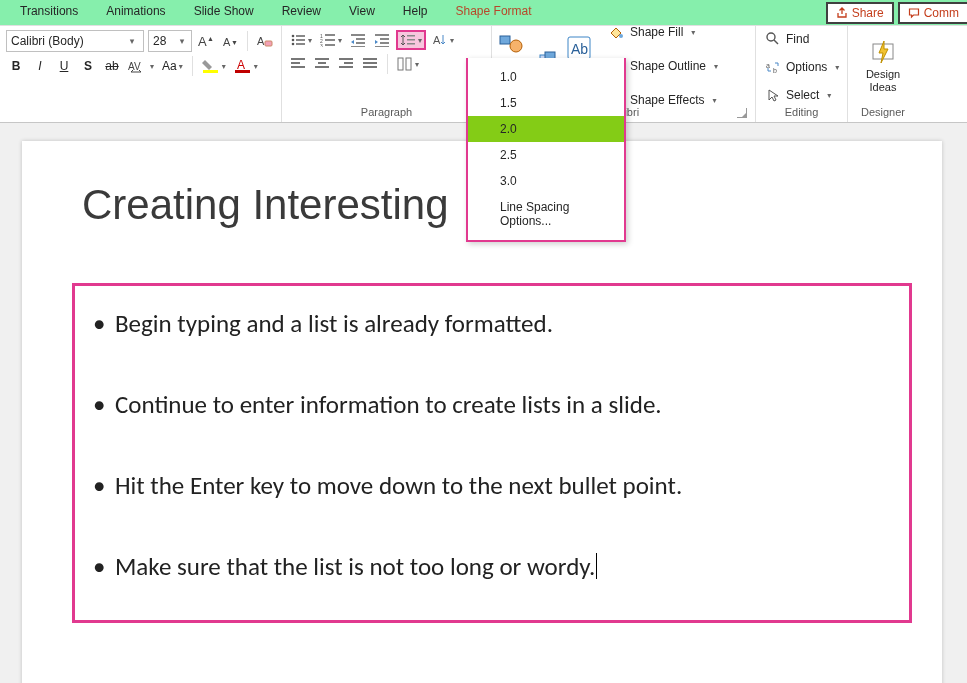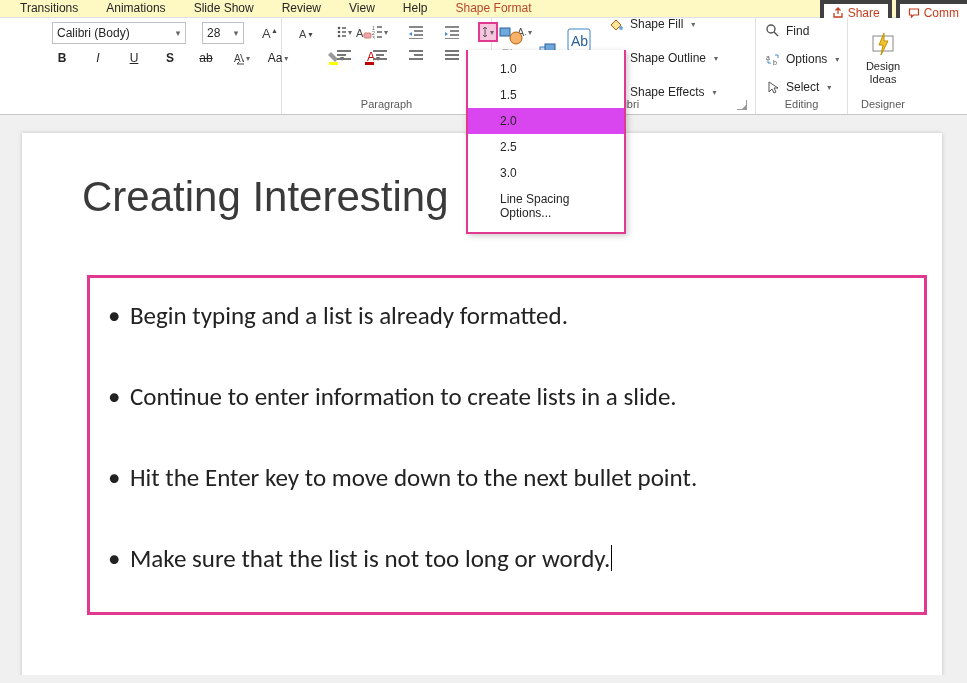--- a/index.html
+++ b/index.html
@@ -23,42 +23,42 @@
     margin: 0; padding: 0;
     width: 967px; height: 683px;
     font-family: "Segoe UI", Arial, sans-serif;
     font-size: 12px;
     color: var(--text-normal);
     background: var(--doc-bg);
     overflow: hidden;
   }
   
   .tabbar {
-    height: 18px;
-    background: #fef9c3;
+    height: 26px;
+    background: #86efac;
     display: flex;
-    align-items: center;
+    align-items: flex-start;
     padding-left: 18px;
     gap: 24px;
     border-bottom: 1px solid var(--border-light);
     position: relative;
   }
   .tabbar .tab {
     font-size: 12px;
     color: var(--text-dark);
     padding: 4px 2px 6px;
     cursor: pointer;
   }
   .tabbar .tab.contextual { color: var(--accent-orange); }
   .tabbar .right {
     position: absolute; right: 0; top: 0; height: 26px;
     display: flex; align-items: center; gap: 4px;
   }
   .sharebtn {
-    border: 4px solid #404040;
+    border: 2px solid #404040;
     padding: 2px 8px;
     font-size: 12px;
     color: var(--share-red);
     background: #fff;
     display: flex; align-items: center; gap: 4px;
   }
   
   .ribbon {
     height: 97px;
     background: var(--bg-ribbon);
@@ -67,21 +67,21 @@
     position: relative;
   }
   .group {
     border-right: 1px solid var(--border-light);
     display: flex;
     flex-direction: column;
     justify-content: space-between;
     padding: 4px 6px 1px;
   }
   .group-body { display: flex; flex-direction: column; gap: 4px; }
-  .group-row { display: flex; align-items: center; gap: 16px; margin-left: 46px; }
+  .group-row { display: flex; align-items: center; gap: 4px; }
   .group-label {
     text-align: center;
     font-size: 11px;
     color: var(--group-label);
     padding: 2px 0 3px;
     position: relative;
   }
   .dlch {
     position: absolute; right: 2px; bottom: 3px;
     width: 10px; height: 10px;
@@ -139,21 +139,21 @@
     box-shadow: 2px 2px 6px rgba(0,0,0,.2);
     z-index: 50;
     padding: 6px 0;
     margin-left: 44px;
   }
   .dropdown .ditem {
     padding: 6px 14px 6px 32px;
     font-size: 12px; color: var(--text-dark);
     cursor: pointer;
   }
-  .dropdown .ditem.sel { background: #d946ef; }
+  .dropdown .ditem.sel { background: #84cc16; }
   
   .docarea {
     position: relative;
     height: calc(683px - 26px - 97px);
     background: var(--doc-bg);
     overflow: hidden;
   }
   .slide {
     position: absolute;
     left: 22px; top: 18px;
@@ -161,21 +161,21 @@
     background: var(--slide-bg);
     box-shadow: 0 0 4px rgba(0,0,0,.2);
   }
   .slide-title {
     position: absolute; left: 60px; top: 40px;
     font-size: 42px; color: #3a3a3a; font-weight: 400;
     font-family: "Calibri Light","Segoe UI Light","Segoe UI",sans-serif;
   }
   .content-box {
     position: absolute;
-    left: 65px; top: 142px;
+    left: 50px; top: 142px;
     width: 840px; height: 340px;
     border: 3px solid var(--pink-bright);
     padding: 22px 18px 10px;
   }
   .content-box ul { list-style: none; margin: 0; padding: 0; }
   .content-box li {
     font-size: 25px; color: #222;
     font-family: Calibri, "Segoe UI", sans-serif;
     margin: 0 0 50px 0;
     position: relative; padding-left: 22px;

